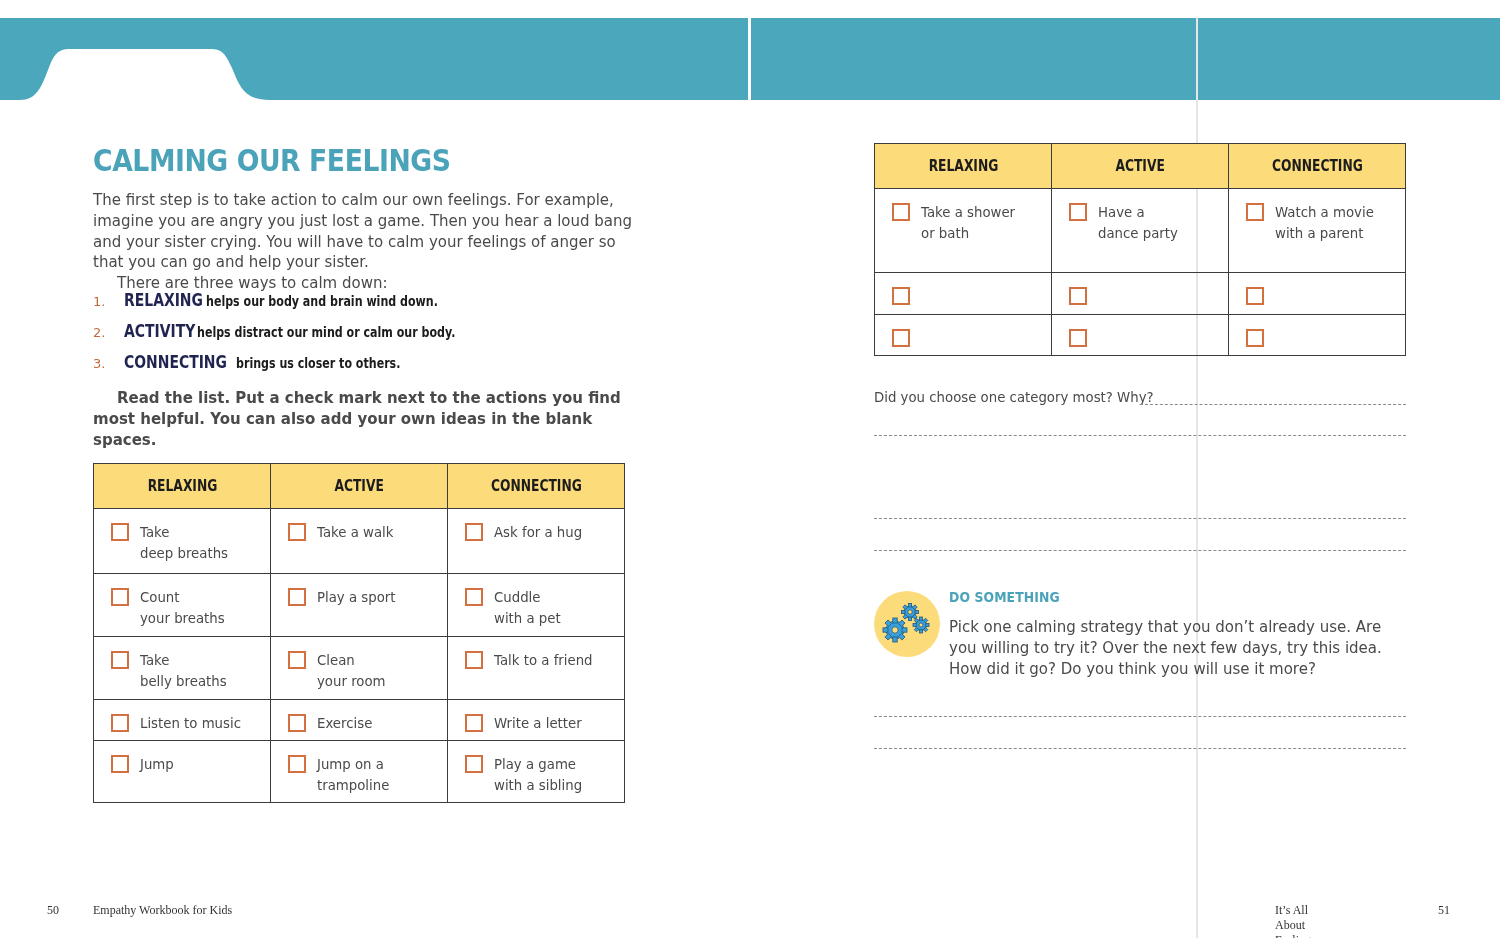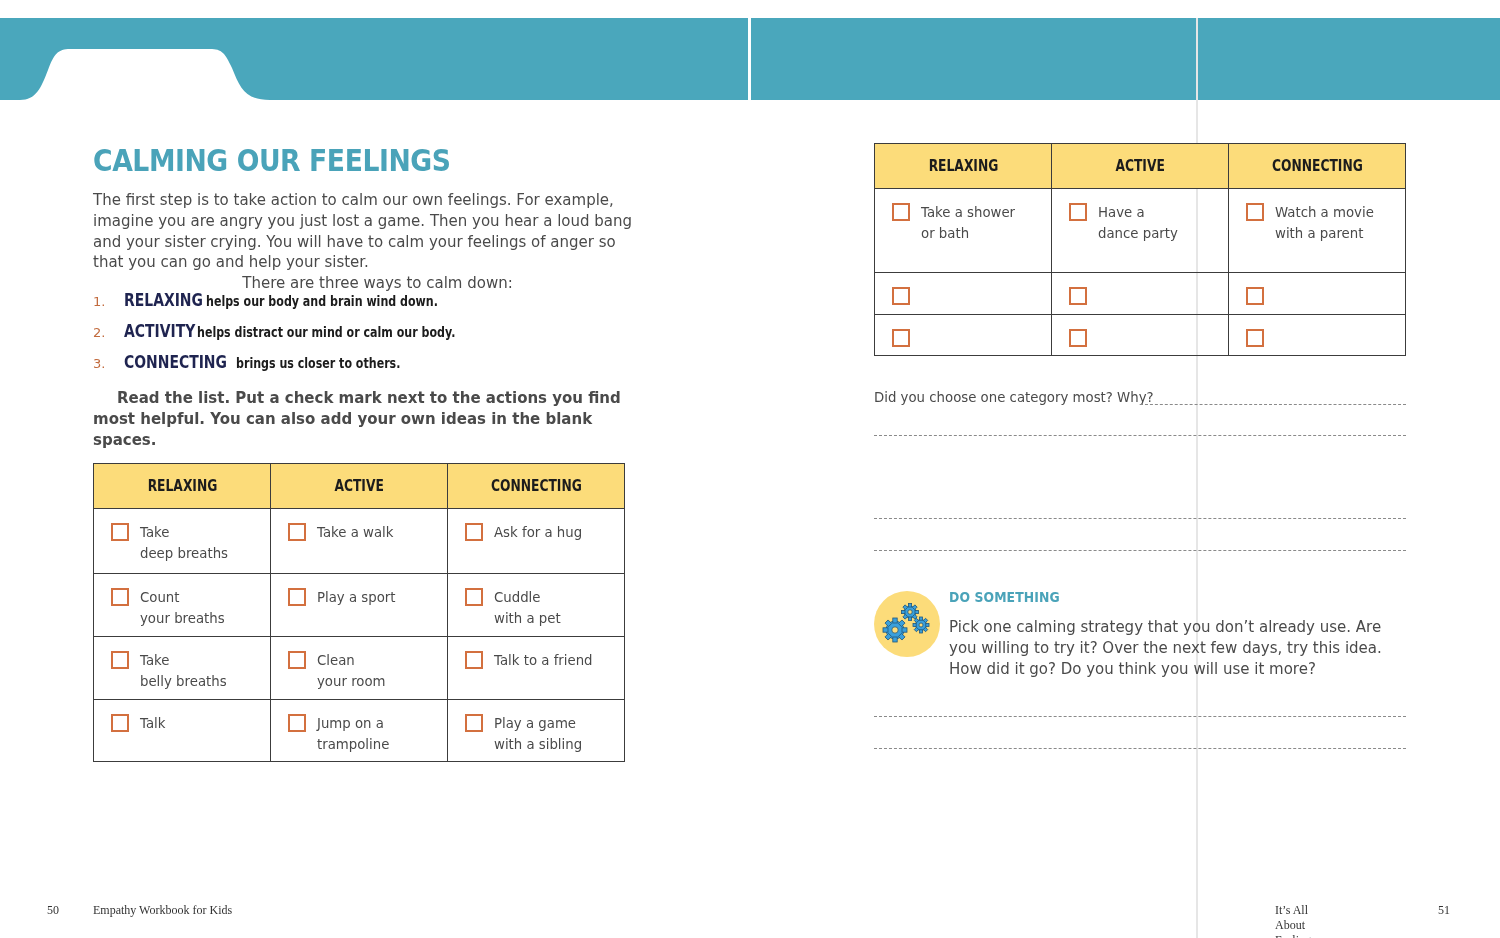--- a/index.html
+++ b/index.html
@@ -17,21 +17,21 @@
     position: absolute; left: 93px; top: 124px;
     font-family: "DejaVu Sans", sans-serif; font-weight: bold;
     font-size: 31px; letter-spacing: -0.5px; color: #4aa3b9;
     transform: scaleX(0.86); transform-origin: left top;
   }
   .para {
     position: absolute; font-family: "DejaVu Sans", sans-serif;
     font-size: 15px; line-height: 20.8px; color: #4a4a4a;
   }
   .intro { left: 93px; top: 172px; width: 545px; }
-  .intro .indent { display: block; text-indent: 24px; text-align: center; }
+  .intro .indent { display: block; text-indent: 24px; }
 
   .ways { position: absolute; left: 93px; top: 272px; width: 560px; }
   .way { display: flex; align-items: baseline; height: 31px; }
   .way-num { width: 31px; font-family: "DejaVu Sans", sans-serif; font-size: 13px; color: #c26b3e; }
   .way-key {
     font-family: "DejaVu Sans", sans-serif; font-weight: bold; font-size: 17px; color: #1f2450;
     display: inline-block; transform: scaleX(0.82); transform-origin: left bottom; margin-right: -14px;
   }
   .way-rest {
     font-family: "DejaVu Sans", sans-serif; font-size: 13.5px; color: #1c1c1c; font-weight: bold;
@@ -191,25 +191,45 @@
 your room</span>
             </div>
           </td>
           <td>
             <div class="cell">
               <span class="chk"></span>
               <span class="cell-text">Talk to a friend</span>
             </div>
           </td>
         </tr>
+        <tr style="height: 41px;">
+          <td>
+            <div class="cell">
+              <span class="chk"></span>
+              <span class="cell-text">Listen to music</span>
+            </div>
+          </td>
+          <td>
+            <div class="cell">
+              <span class="chk"></span>
+              <span class="cell-text">Exercise</span>
+            </div>
+          </td>
+          <td>
+            <div class="cell">
+              <span class="chk"></span>
+              <span class="cell-text">Write a letter</span>
+            </div>
+          </td>
+        </tr>
         <tr style="height: 62px;">
           <td>
             <div class="cell">
               <span class="chk"></span>
-              <span class="cell-text">Talk</span>
+              <span class="cell-text">Jump</span>
             </div>
           </td>
           <td>
             <div class="cell">
               <span class="chk"></span>
               <span class="cell-text">Jump on a
 trampoline</span>
             </div>
           </td>
           <td>

